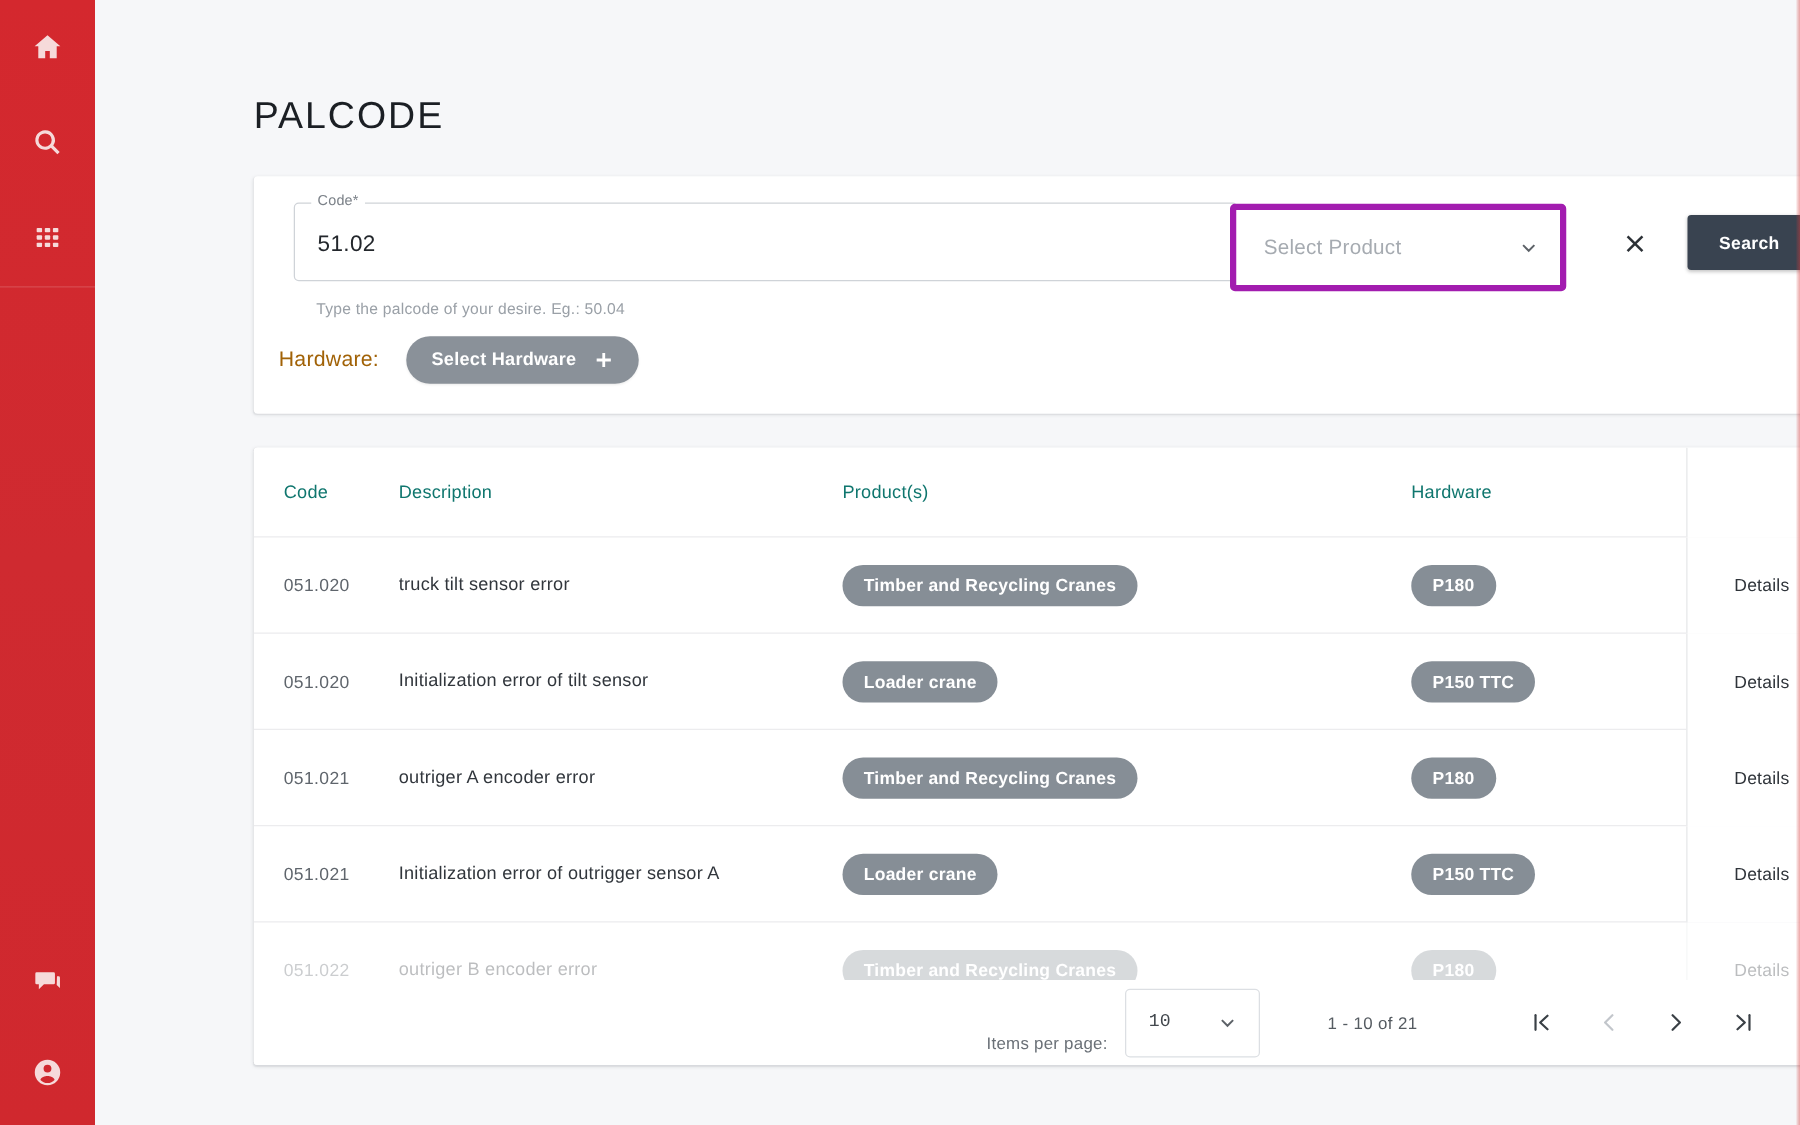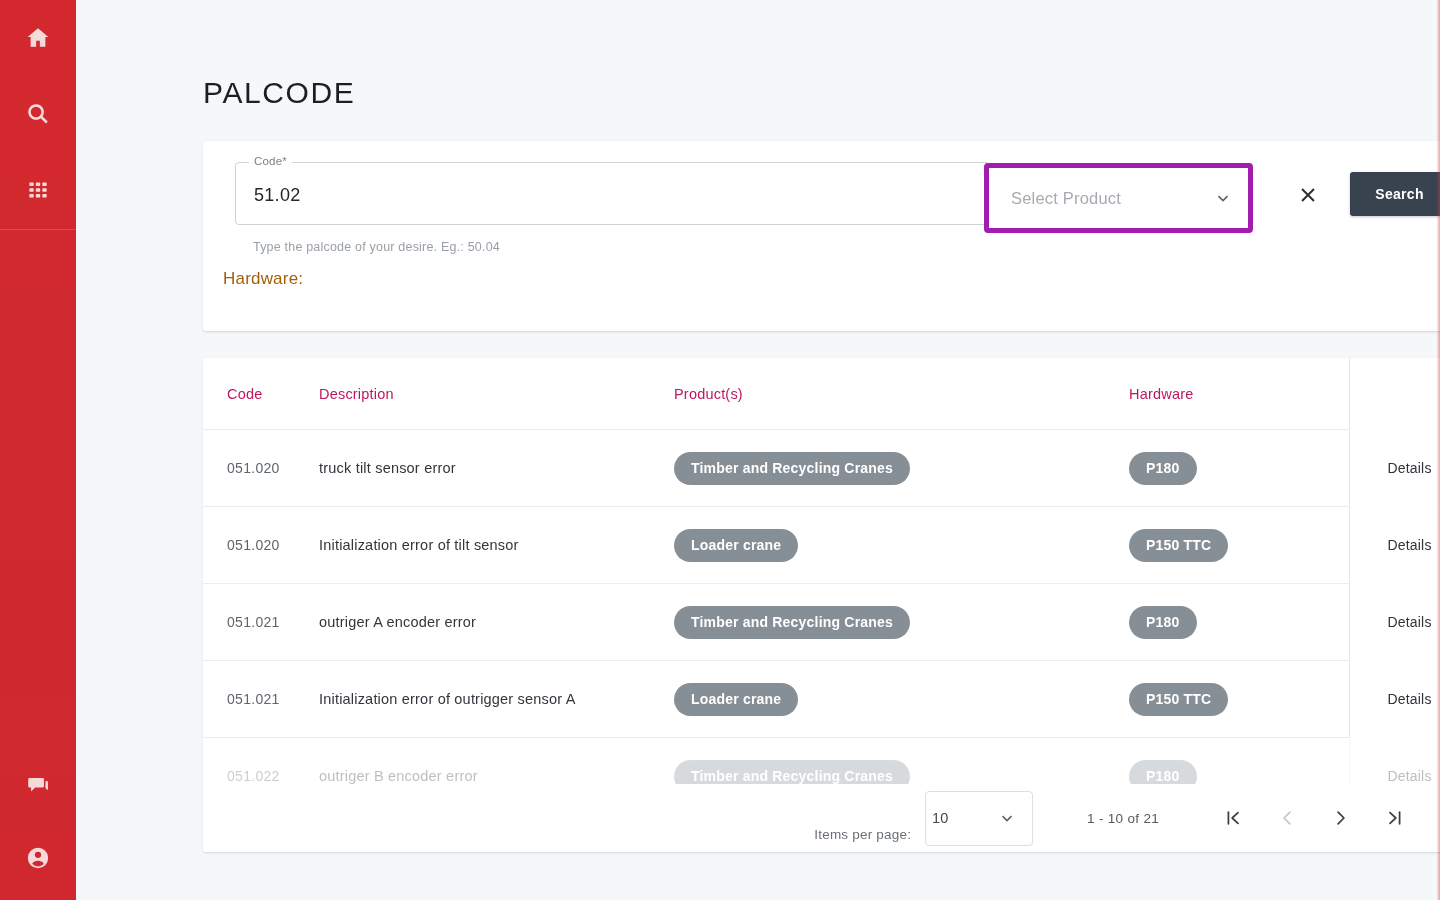--- a/index.html
+++ b/index.html
@@ -142,21 +142,21 @@
   .t-head {
     height: 72px; border-bottom: 1px solid #ececee;
     background: #fff;
   }
   .c-code   { width: 92px; flex: 0 0 92px; }
   .c-desc   { width: 355px; flex: 0 0 355px; }
   .c-prod   { width: 455px; flex: 0 0 455px; }
   .c-hw     { width: 220px; flex: 0 0 220px; }
 
   .th {
-    font-size: 14.5px; color: #be185d; letter-spacing: 0.2px;
+    font-size: 14.5px; color: #0f766e; letter-spacing: 0.2px;
   }
   .td-code { font-size: 14px; color: #5f656c; letter-spacing: 0.3px; }
   .td-desc { font-size: 14.5px; color: #31363c; letter-spacing: 0.2px; }
   .chip {
     display: inline-flex; align-items: center; justify-content: center;
     height: 33px; padding: 16px 17px; border-radius: 17px;
     background: #868e96; color: #ffffff;
     font-size: 14px; font-weight: 600; letter-spacing: 0.2px;
     white-space: nowrap;
   }
@@ -183,26 +183,26 @@
     width: 1265px; height: 68px;
     background: #ffffff;
     display: flex; align-items: center; justify-content: flex-end;
     gap: 0px; padding-right: 46px;
   }
   .ipp-label { font-size: 13.5px; color: #6a7077; letter-spacing: 0.2px; margin-right: 14px; margin-top: 32px; }
   .ipp-select {
     width: 108px; height: 55px;
     border: 1px solid #dcdfe3; border-radius: 4px;
     display: flex; align-items: center; justify-content: space-between;
-    padding: 0 16px 0 6px; cursor: pointer; background: #fff;
+    padding: 0 16px 0 18px; cursor: pointer; background: #fff; font-family: Liberation Mono, monospace;
   }
   .ipp-value { font-size: 14.5px; color: #43484e; }
   .range-label {
     font-size: 13.5px; color: #555b61; letter-spacing: 0.3px;
-    margin-left: 54px; margin-right: 47px;
+    margin-left: 54px; margin-right: 72px;
   }
   .pg-btn {
     width: 54px; height: 48px; cursor: pointer;
     display: flex; align-items: center; justify-content: center;
   }
   .pg-btn svg { width: 20px; height: 20px; display: block; fill: none; stroke-width: 2.1; stroke-linecap: round; stroke-linejoin: round; }
   .pg-enabled svg { stroke: #3a4046; }
   .pg-disabled svg { stroke: #c2c6cb; }
 </style>
 </head>
@@ -269,20 +269,28 @@
 
       <div class="code-field">
         <span class="code-legend">Code*</span>
         <span class="code-value">51.02</span>
       </div>
 
       <div class="code-hint">Type the palcode of your desire. Eg.: 50.04</div>
 
       <div class="hw-row">
         <span class="hw-label">Hardware:</span>
+        <div class="hw-chip">
+          <span>Select Hardware</span>
+          <span class="plus-icon">
+            <svg viewBox="0 0 24 24">
+                <path d="M10.3 3.5h3.4v6.8h6.8v3.4h-6.8v6.8h-3.4v-6.8H3.5v-3.4h6.8z"></path>
+              </svg>
+          </span>
+        </div>
       </div>
 
       <div class="product-select">
         <span class="product-placeholder">Select Product</span>
         <span class="chevron">
           <svg viewBox="0 0 24 24">
               <polyline points="6,9.5 12,15.5 18,9.5"></polyline>
             </svg>
         </span>
       </div>

